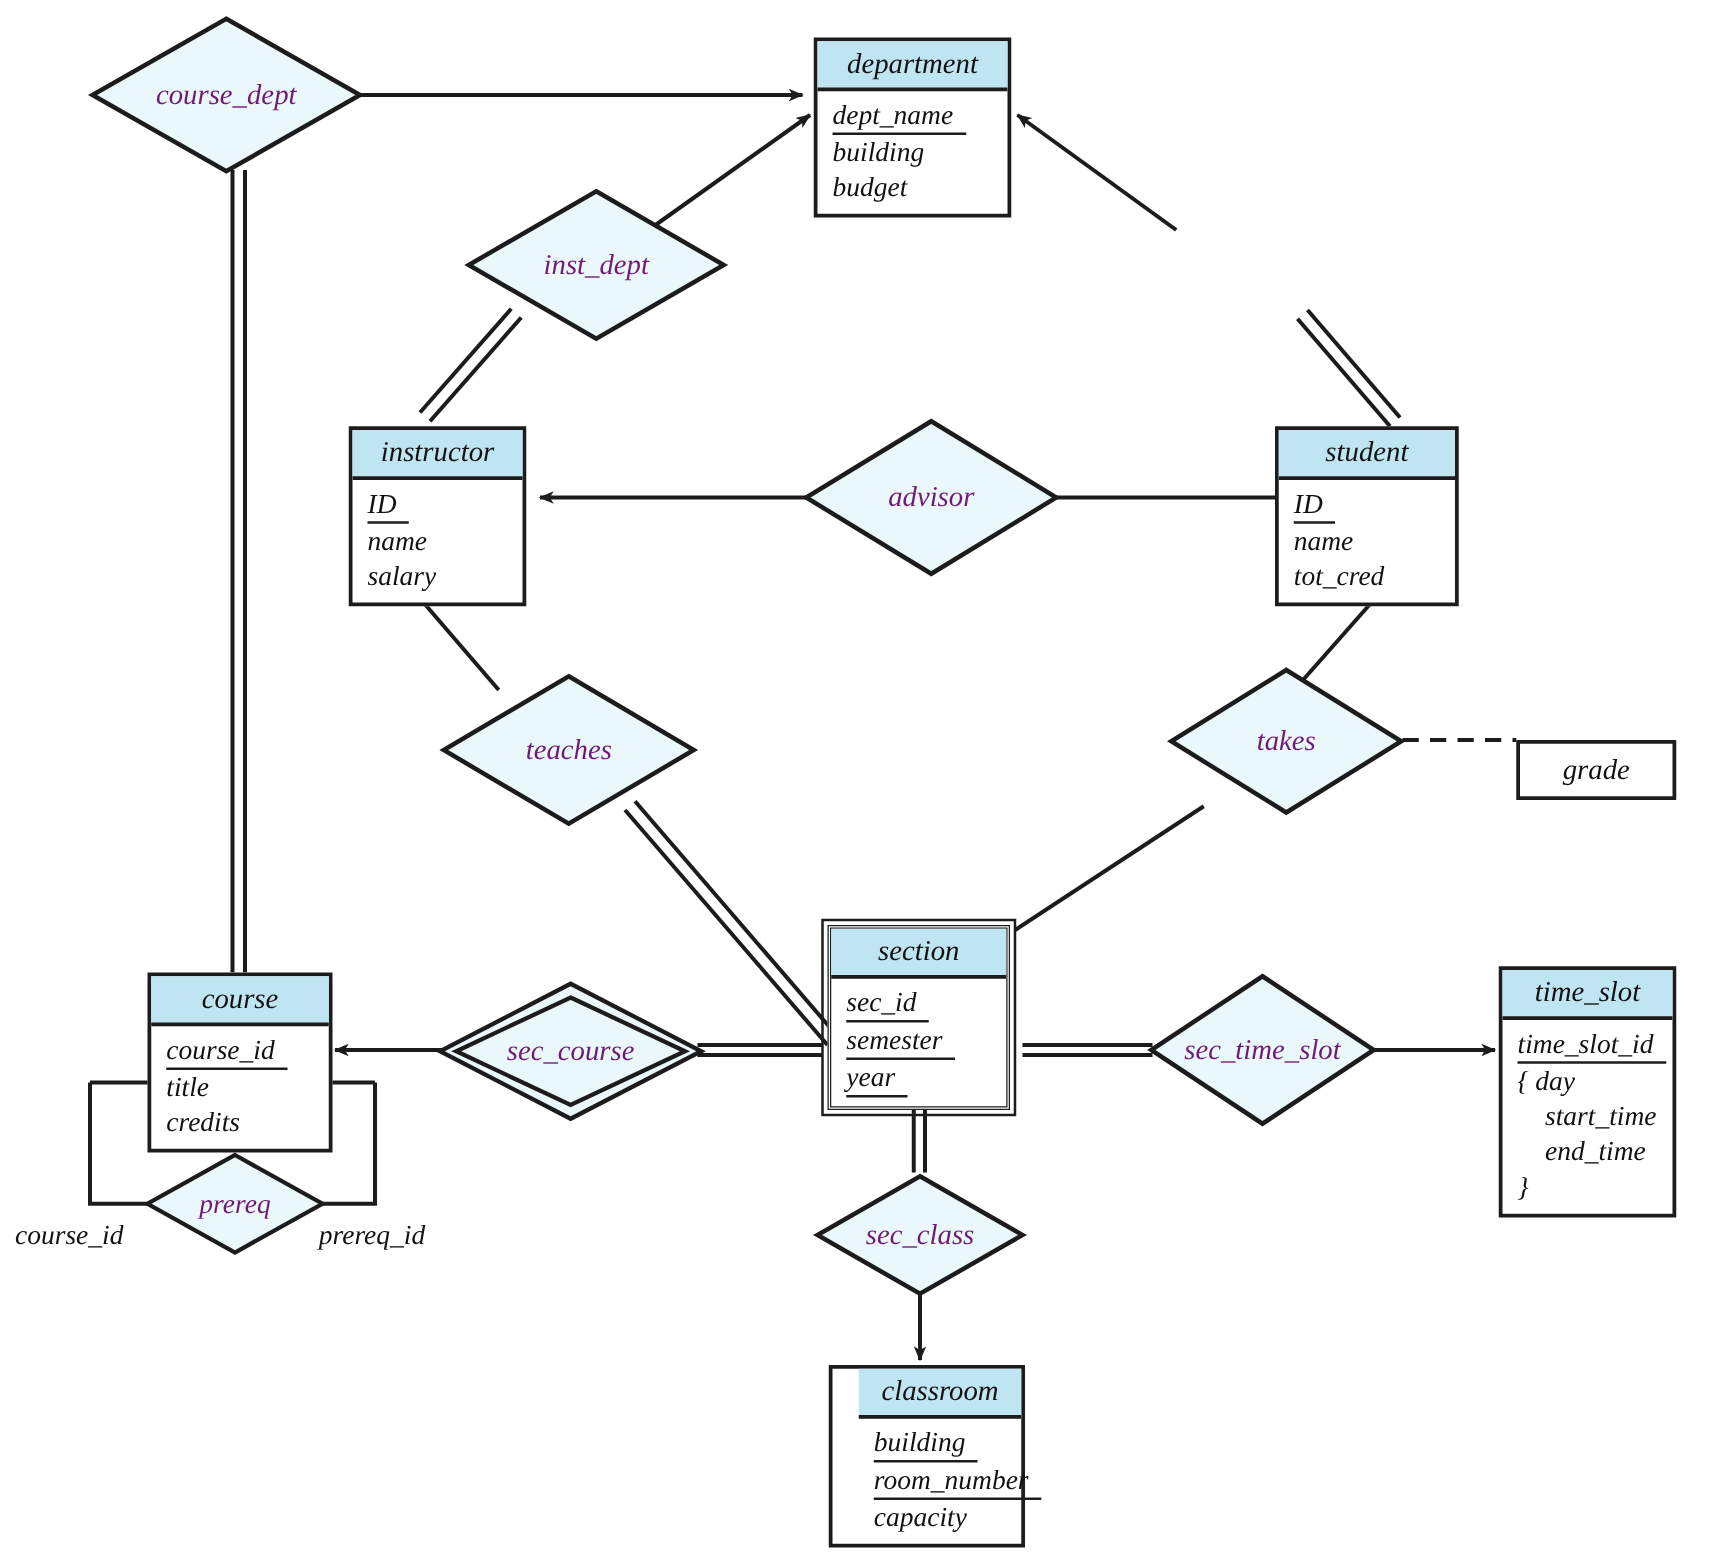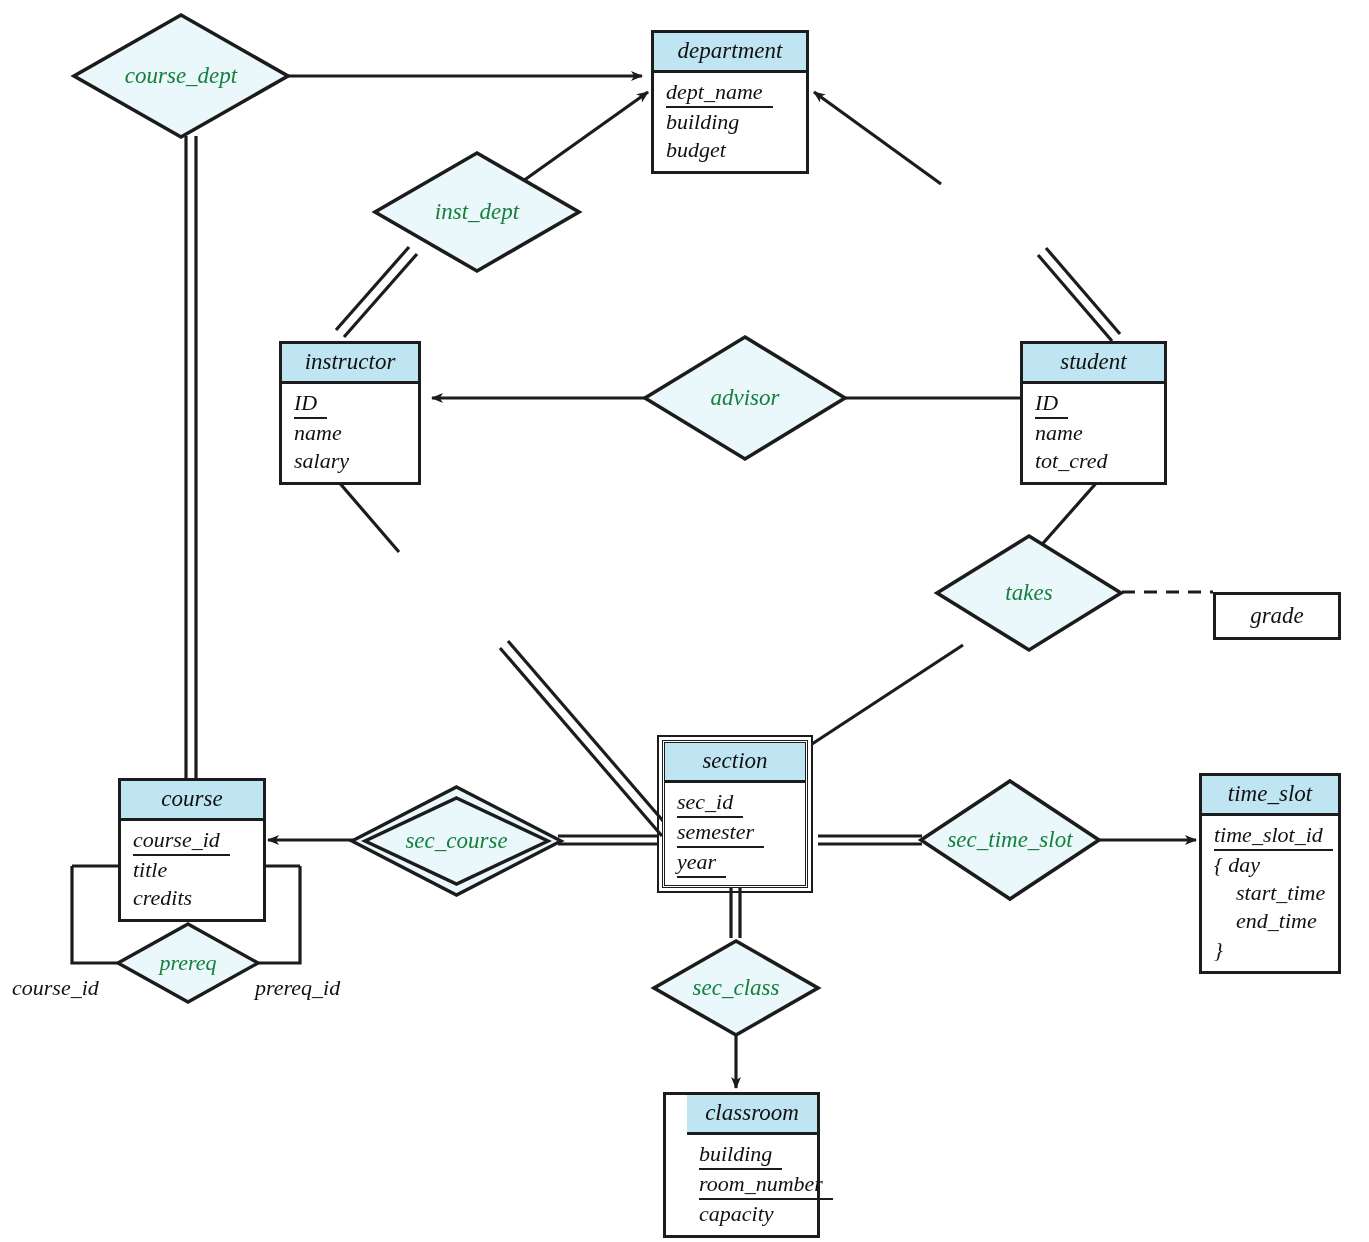--- a/index.html
+++ b/index.html
@@ -94,21 +94,21 @@
   .rel svg { display: block; overflow: visible; }
   .rel .rlabel {
     position: absolute;
     left: 0; top: 0;
     width: 100%; height: 100%;
     display: flex;
     align-items: center;
     justify-content: center;
     font-style: italic;
     font-size: 23px;
-    color: #15803d;
+    color: #701a75;
     pointer-events: none;
     white-space: nowrap;
   }
 
   
   .rolelabel {
     position: absolute;
     font-style: italic;
     font-size: 22px;
     color: #111;
@@ -272,20 +272,28 @@
 
   <div class="rel" style="left:642px; top:334px; width:206px; height:128px;">
     <svg viewBox="0 0 206 128" width="206" height="128">
       <polygon points="103,3 203,64 103,125 3,64" fill="#eaf7fb" stroke="#1c1c1c" stroke-width="3.6"></polygon>
     </svg>
     <div class="rlabel">
         <span>advisor</span>
       </div>
   </div>
 
+  <div class="rel" style="left:352px; top:538px; width:206px; height:124px;">
+    <svg viewBox="0 0 206 124" width="206" height="124">
+      <polygon points="103,3 203,62 103,121 3,62" fill="#eaf7fb" stroke="#1c1c1c" stroke-width="3.6"></polygon>
+    </svg>
+    <div class="rlabel">
+        <span>teaches</span>
+      </div>
+  </div>
 
   <div class="rel" style="left:934px; top:533px; width:190px; height:120px;">
     <svg viewBox="0 0 190 120" width="190" height="120">
       <polygon points="95,3 187,60 95,117 3,60" fill="#eaf7fb" stroke="#1c1c1c" stroke-width="3.6"></polygon>
     </svg>
     <div class="rlabel">
         <span>takes</span>
       </div>
   </div>
 

